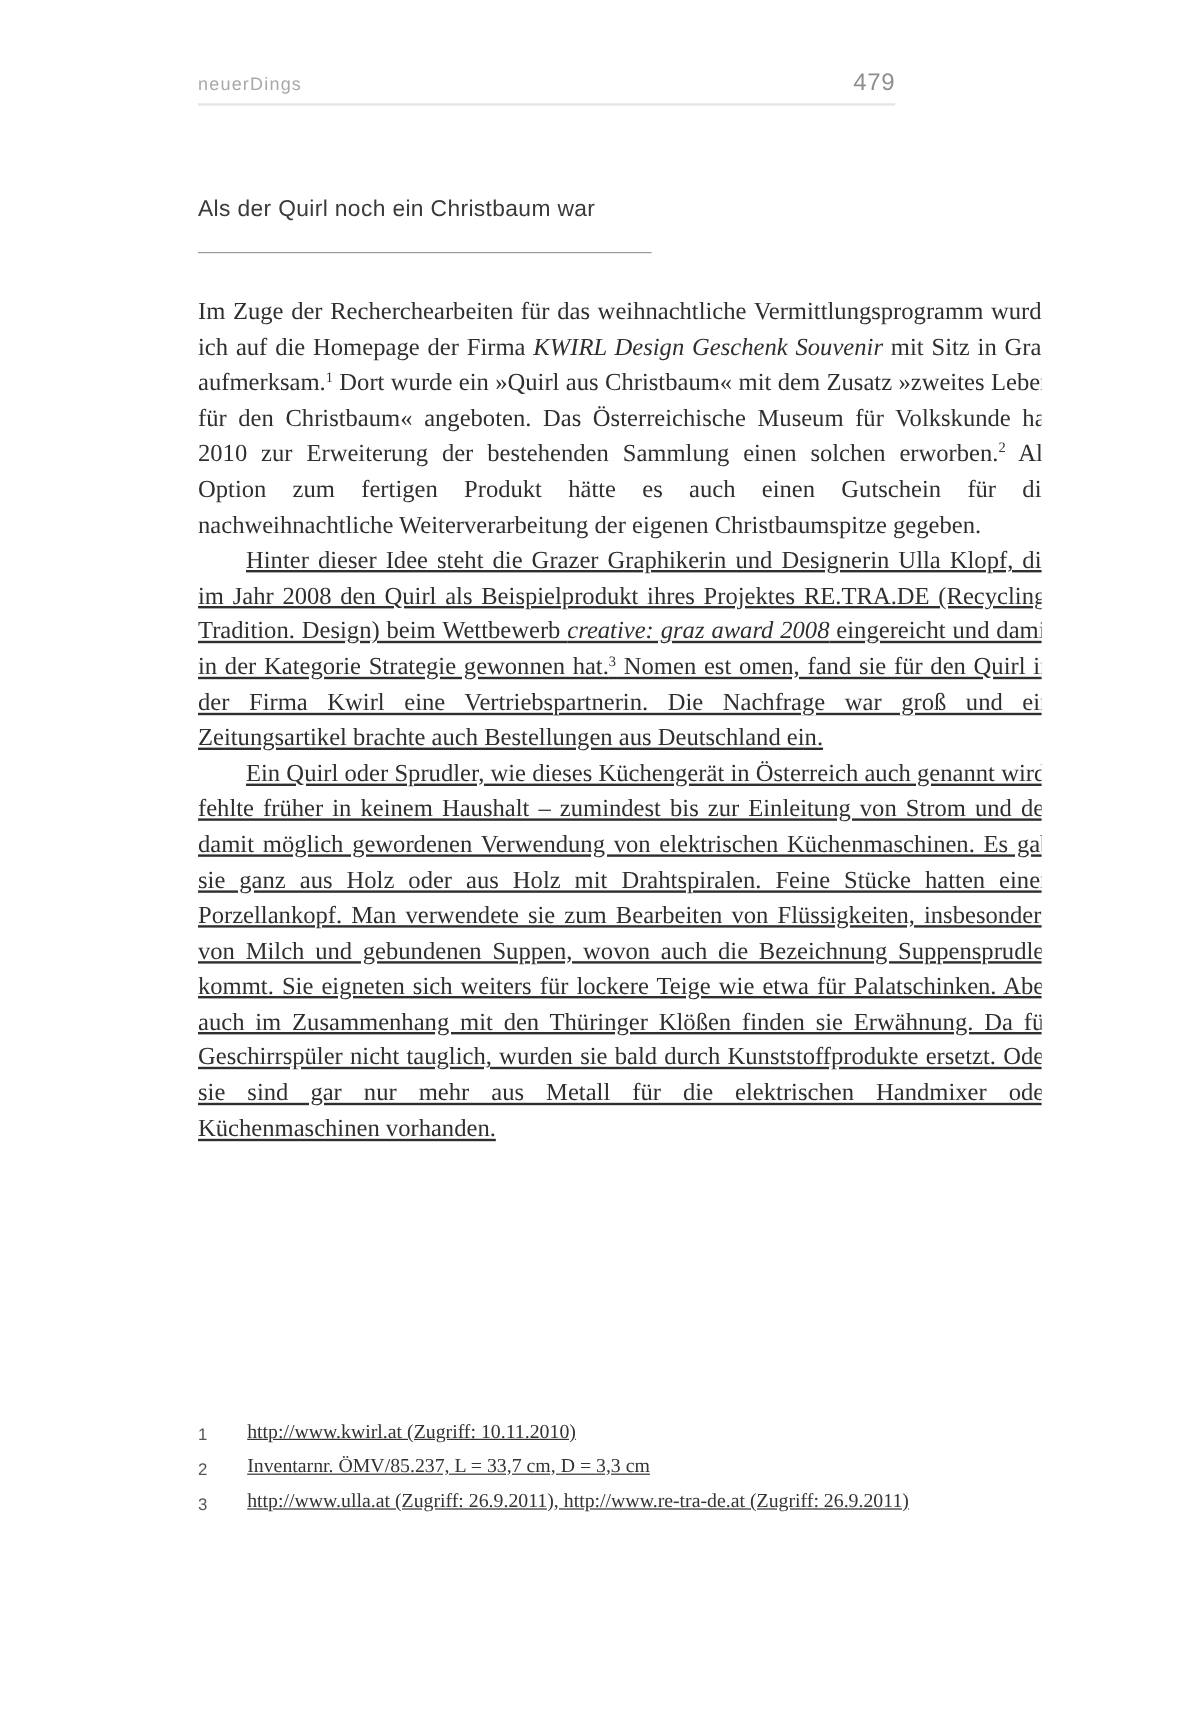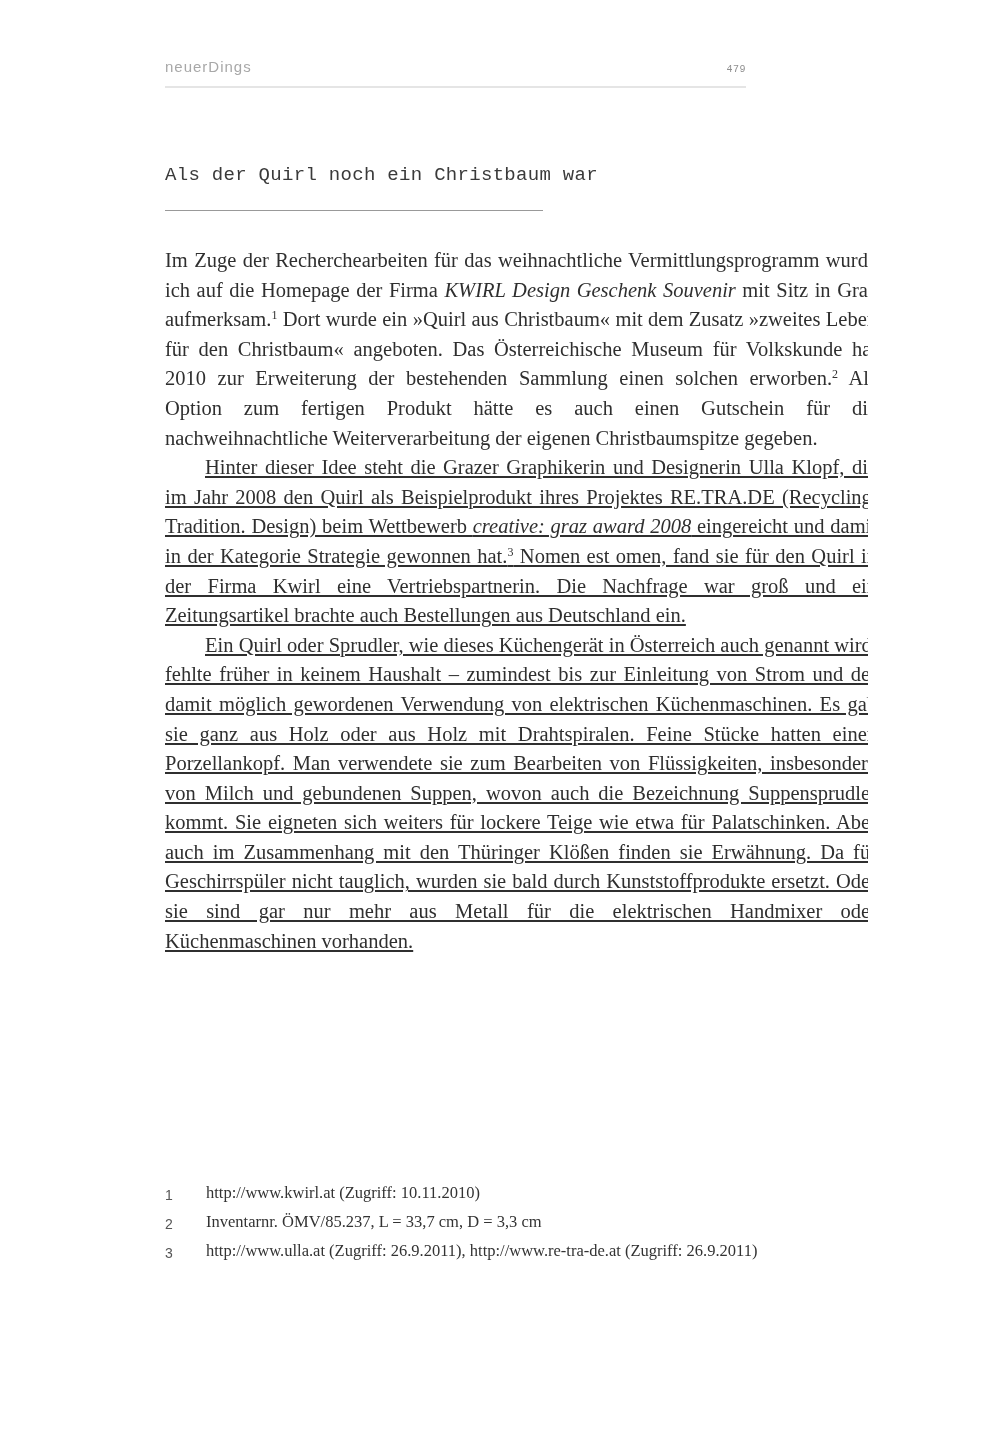--- a/index.html
+++ b/index.html
@@ -21,30 +21,30 @@
   }
   .pagehead{
     position:absolute;top:58px;left:165px;right:122px;
     display:flex;justify-content:space-between;align-items:baseline;
     font-family:"Liberation Sans","DejaVu Sans",sans-serif;
   }
   .running-title{
     font-size:15px;letter-spacing:1px;color:var(--muted-header);
   }
   .page-number{
-    font-size:10px;letter-spacing:.5px;color:var(--page-number);font-family:Liberation Mono, monospace;
+    font-size:20px;letter-spacing:.5px;color:var(--page-number);
   }
   .head-rule{
     position:absolute;top:86px;left:165px;right:122px;
     border-bottom:2px solid var(--rule-light);
   }
   .section-heading{
     position:absolute;top:164px;left:165px;right:122px;
     margin:0;
-    font-family:Liberation Mono, monospace;
+    font-family:Liberation Sans, sans-serif;
     font-weight:500;
     font-size:19px;letter-spacing:.3px;
     color:#3a3a3a;
   }
   .heading-rule{
     position:absolute;top:210px;left:165px;width:378px;
     border-bottom:1px solid var(--rule-heading);
   }
   .body-text{
     position:absolute;top:246px;left:165px;width:712px;
@@ -62,21 +62,21 @@
   .footnotes{
     position:absolute;top:1180px;left:165px;width:712px;
     font-size:16.5px;line-height:26px;color:#333333;
   }
   .fn{display:flex;margin:0 0 1px 0;}
   .fn-num{
     flex:none;width:41px;
     font-family:"Liberation Sans","DejaVu Sans",sans-serif;
     font-size:14px;color:#555555;padding-top:2px;
   }
-  .fn-text{flex:1;text-align:justify;}
+  .fn-text{flex:1;text-align:justify;text-decoration:underline;}
 </style>
 </head>
 <body>
 
 <div class="page">
 
   <header class="pagehead">
     <span class="running-title">neuerDings</span>
     <span class="page-number">479</span>
   </header>

